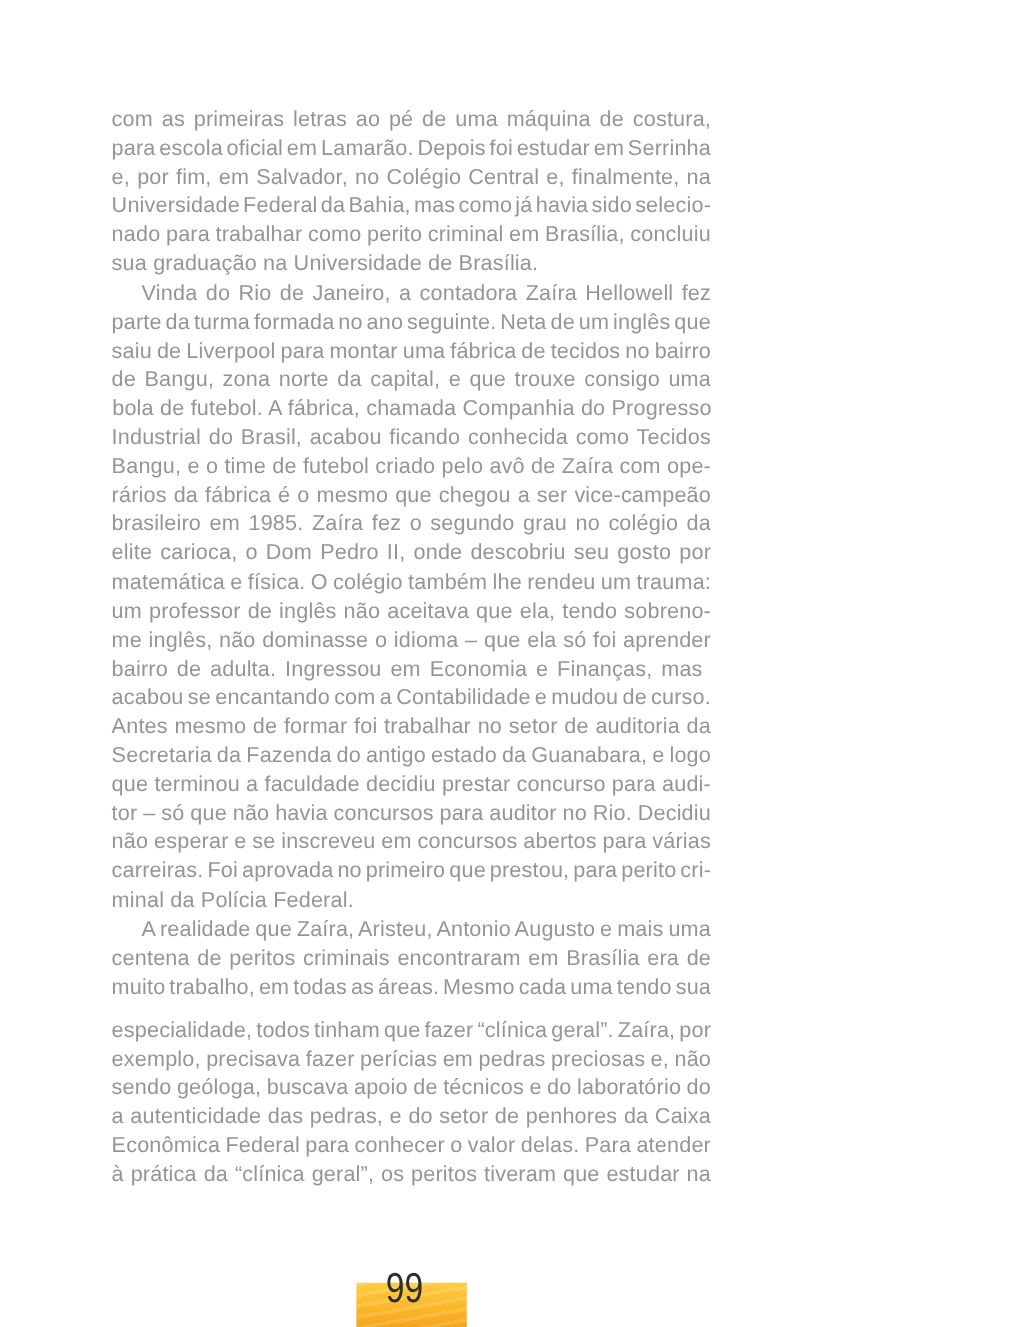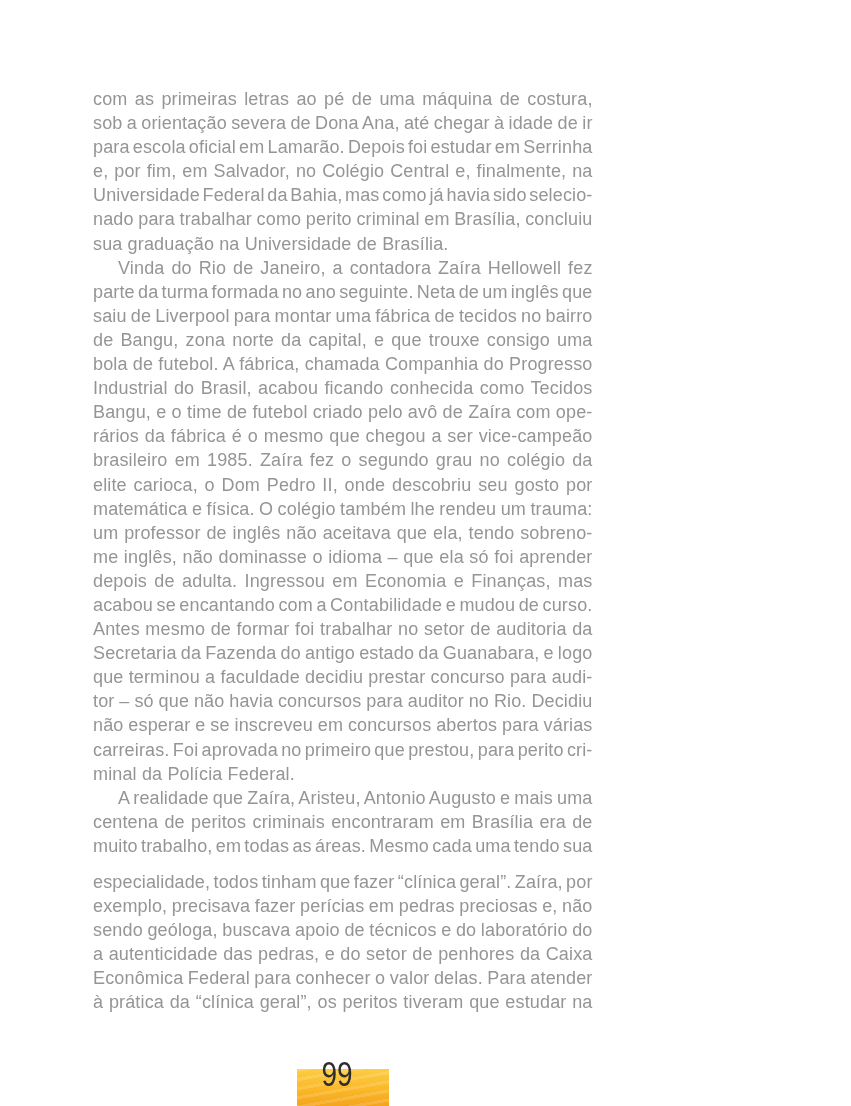--- a/index.html
+++ b/index.html
@@ -60,40 +60,39 @@
     transform: scaleX(0.8);
     color: var(--page-number-text, #2e2e2e);
   }
 </style>
 </head>
 <body>
 
 <div class="page">
   <div class="text-block">
       <div class="line" style="word-spacing: 2.19px;">com as primeiras letras ao pé de uma máquina de costura,</div>
-      <div class="line" style="word-spacing: -0.83px;">sob a orientação severa de Dona Ana, até chegar à idade de ir</div>
       <div class="line" style="word-spacing: -2.01px;">para escola oficial em Lamarão. Depois foi estudar em Serrinha</div>
       <div class="line" style="word-spacing: 0.81px;">e, por fim, em Salvador, no Colégio Central e, finalmente, na</div>
       <div class="line" style="word-spacing: -2.45px;">Universidade Federal da Bahia, mas como já havia sido selecio-</div>
       <div class="line" style="word-spacing: -0.51px;">nado para trabalhar como perito criminal em Brasília, concluiu</div>
       <div class="line no-just">sua graduação na Universidade de Brasília.</div>
       <div class="line indent" style="word-spacing: 1.8px;">Vinda do Rio de Janeiro, a contadora Zaíra Hellowell fez</div>
       <div class="line" style="word-spacing: -1.91px;">parte da turma formada no ano seguinte. Neta de um inglês que</div>
       <div class="line" style="word-spacing: -1.01px;">saiu de Liverpool para montar uma fábrica de tecidos no bairro</div>
       <div class="line" style="word-spacing: 1.96px;">de Bangu, zona norte da capital, e que trouxe consigo uma</div>
-      <div class="line" style="word-spacing: 0.06px;">bola de futebol. A fábrica, chamada Companhia do Progresso</div>
+      <div class="line" style="word-spacing: 0.06px; text-align: right;">bola de futebol. A fábrica, chamada Companhia do Progresso</div>
       <div class="line" style="word-spacing: 1.24px;">Industrial do Brasil, acabou ficando conhecida como Tecidos</div>
       <div class="line" style="word-spacing: 0.1px;">Bangu, e o time de futebol criado pelo avô de Zaíra com ope-</div>
       <div class="line" style="word-spacing: 0.67px;">rários da fábrica é o mesmo que chegou a ser vice-campeão</div>
       <div class="line" style="word-spacing: 1.95px;">brasileiro em 1985. Zaíra fez o segundo grau no colégio da</div>
       <div class="line" style="word-spacing: 1.64px;">elite carioca, o Dom Pedro II, onde descobriu seu gosto por</div>
       <div class="line" style="word-spacing: -0.73px;">matemática e física. O colégio também lhe rendeu um trauma:</div>
       <div class="line" style="word-spacing: 0.7px;">um professor de inglês não aceitava que ela, tendo sobreno-</div>
       <div class="line" style="word-spacing: 0.39px;">me inglês, não dominasse o idioma – que ela só foi aprender</div>
-      <div class="line" style="word-spacing: 2.25px;">depois de adulta. Ingressou em Economia e Finanças, mas</div>
+      <div class="line" style="word-spacing: 2.25px;">bairro de adulta. Ingressou em Economia e Finanças, mas</div>
       <div class="line" style="word-spacing: -1.62px;">acabou se encantando com a Contabilidade e mudou de curso.</div>
       <div class="line" style="word-spacing: 0.42px;">Antes mesmo de formar foi trabalhar no setor de auditoria da</div>
       <div class="line" style="word-spacing: -0.97px;">Secretaria da Fazenda do antigo estado da Guanabara, e logo</div>
       <div class="line" style="word-spacing: 0.02px;">que terminou a faculdade decidiu prestar concurso para audi-</div>
       <div class="line" style="word-spacing: -0.27px;">tor – só que não havia concursos para auditor no Rio. Decidiu</div>
       <div class="line" style="word-spacing: -0.29px;">não esperar e se inscreveu em concursos abertos para várias</div>
       <div class="line" style="word-spacing: -1.83px;">carreiras. Foi aprovada no primeiro que prestou, para perito cri-</div>
       <div class="line no-just">minal da Polícia Federal.</div>
       <div class="line indent" style="word-spacing: -1.06px;">A realidade que Zaíra, Aristeu, Antonio Augusto e mais uma</div>
       <div class="line" style="word-spacing: 1.18px;">centena de peritos criminais encontraram em Brasília era de</div>

